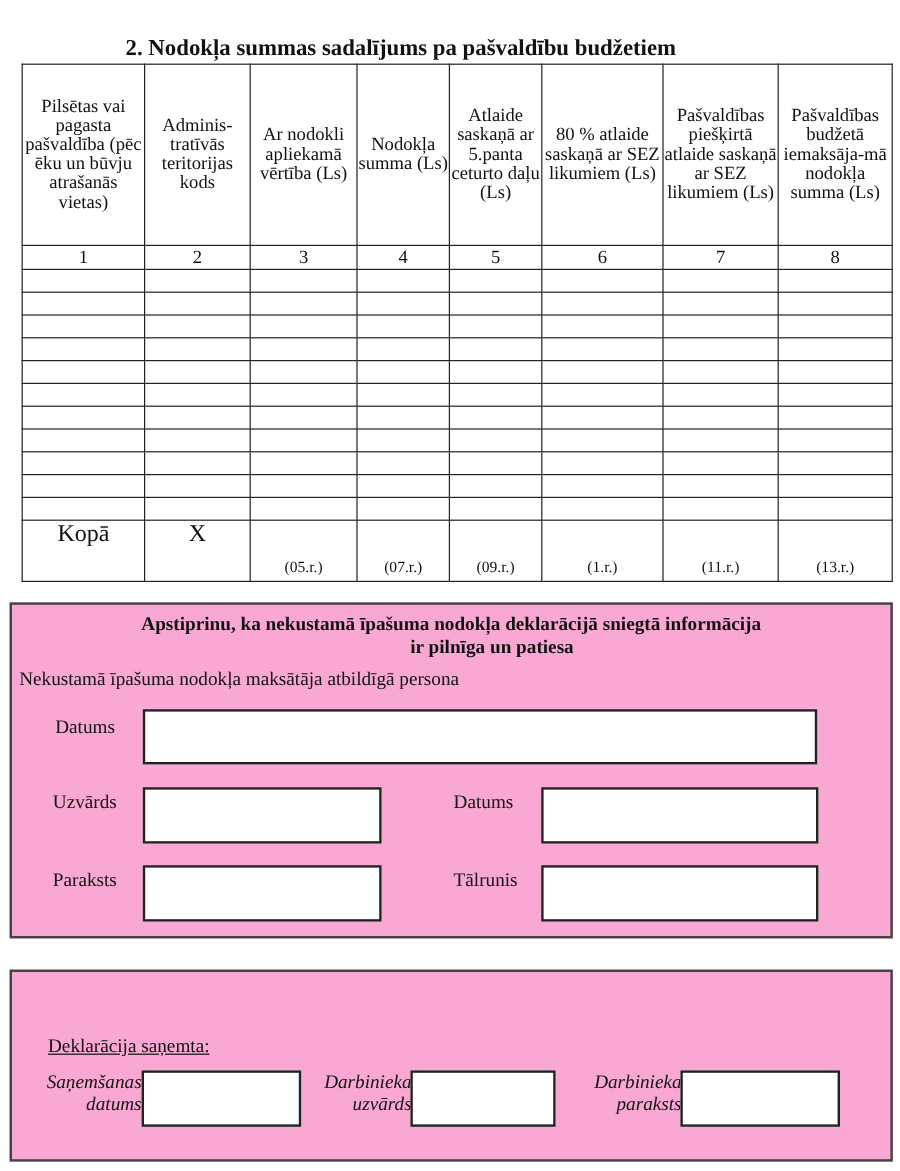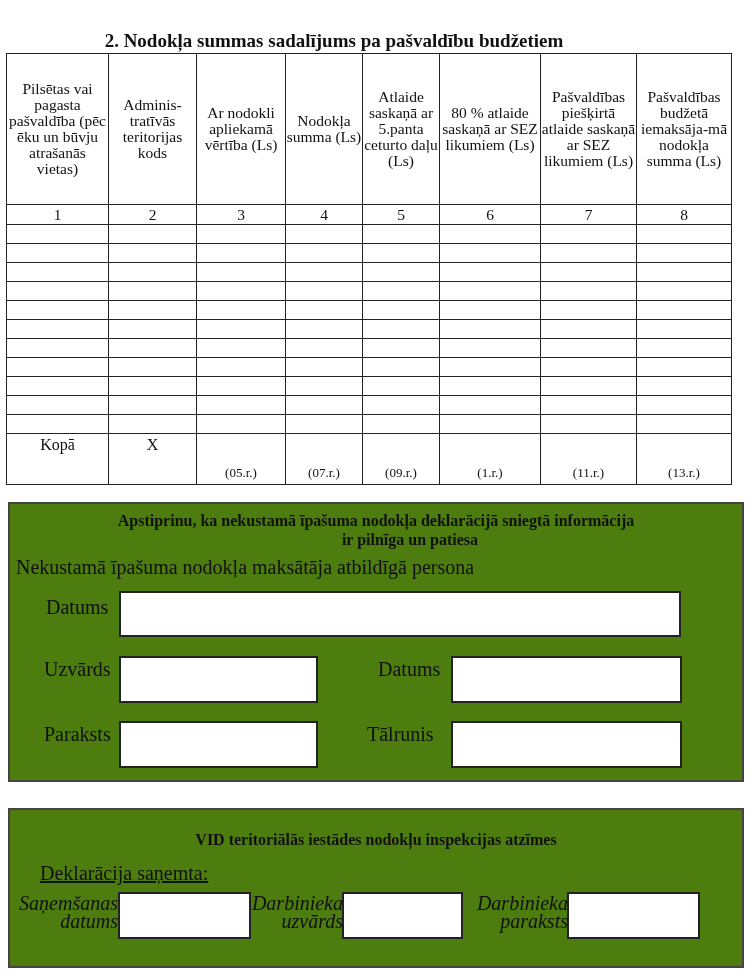--- a/index.html
+++ b/index.html
@@ -8,38 +8,38 @@
   .title { position:absolute; left:0; top:30px; width:668px; text-align:center;
            font-weight:bold; font-size:19px; }
   table.main { position:absolute; left:6px; top:53px; border-collapse:collapse; table-layout:fixed; width:505px; }
   table.main { width:505px; }
   table.main td { border:1px solid #222; padding:0; text-align:center; vertical-align:middle;
                   font-size:15.5px; line-height:16px; overflow:hidden; }
   .hdr td { height:150px; }
   .nums td { height:19px; font-size:16px; line-height:18px; }
   .row td { height:18px; }
   .total td { height:47px; position:relative; }
-  .total td.top { vertical-align:top; padding-top:3px; font-size:16px; }
+  .total td.top { vertical-align:top; padding-top:3px; font-size:20px; }
   .total td.ref { vertical-align:bottom; padding-bottom:3px; font-size:13px; }
 
-  .box { position:absolute; border:2px solid #444; background:#4d7c0f; }
+  .box { position:absolute; border:2px solid #444; background:#f9a8d4; }
   .box1 { left:8px; top:502px; width:732px; height:276px; }
   .box2 { left:8px; top:808px; width:732px; height:156px; }
   .box-title { position:absolute; left:0; width:100%; text-align:center; font-weight:bold; font-size:16px; line-height:19px; }
-  .lbl { position:absolute; font-size:20px; line-height:18px; }
+  .lbl { position:absolute; font-size:16px; line-height:18px; }
   .field { position:absolute; border:2px solid #222; background:#fff; box-sizing:border-box; }
   .r { text-align:right;font-style:italic; }
   .u { text-decoration:underline; }
 </style>
 </head>
 <body>
 
 <div class="title">2. Nodokļa summas sadalījums pa pašvaldību budžetiem</div>
 
-<table class="main" style="width:725px;">
+<table class="main" style="width:725px;margin-left:12px;">
   <colgroup>
     <col style="width:102px">
       <col style="width:88px">
       <col style="width:89px">
       <col style="width:77px">
     <col style="width:77px">
       <col style="width:101px">
       <col style="width:96px">
       <col style="width:95px">
   </colgroup>
@@ -201,26 +201,25 @@
 
   <div class="lbl" style="left:34px;top:156px;">Uzvārds</div>
   <div class="field" style="left:109px;top:152px;width:199px;height:47px;"></div>
 
   <div class="lbl" style="left:368px;top:156px;">Datums</div>
   <div class="field" style="left:441px;top:152px;width:231px;height:47px;"></div>
 
   <div class="lbl" style="left:34px;top:221px;">Paraksts</div>
   <div class="field" style="left:109px;top:217px;width:199px;height:47px;"></div>
 
-  <div class="lbl" style="left:357px;top:221px;">Tālrunis</div>
+  <div class="lbl" style="left:368px;top:221px;">Tālrunis</div>
   <div class="field" style="left:441px;top:217px;width:231px;height:47px;"></div>
 </div>
 
 <div class="box box2">
-  <div class="box-title" style="top:20px;">VID teritoriālās iestādes nodokļu inspekcijas atzīmes</div>
   <div class="lbl u" style="left:10px;top:54px;margin-left:20px;">Deklarācija saņemta:</div>
 
   <div class="lbl r" style="left:4px;top:84px;width:104px;">
     <div>Saņemšanas</div>
     <div>datums</div>
   </div>
   <div class="field" style="left:108px;top:82px;width:133px;height:47px;"></div>
 
   <div class="lbl r" style="left:230px;top:84px;width:103px;">
     <div>Darbinieka</div>

